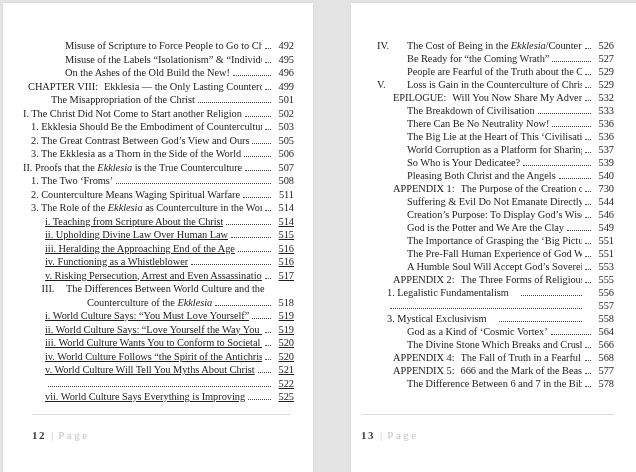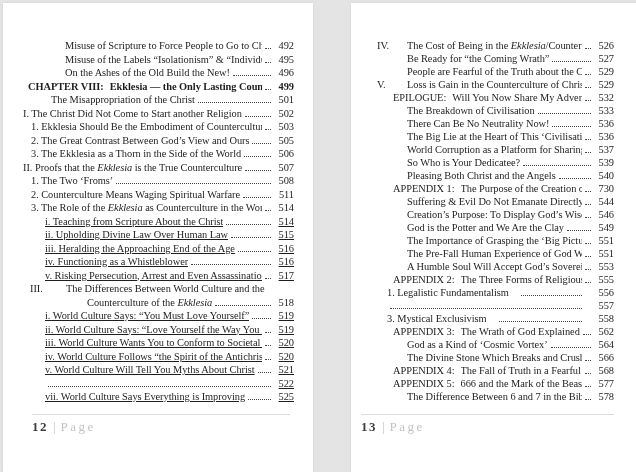--- a/index.html
+++ b/index.html
@@ -19,53 +19,53 @@
   .gutter{position:absolute;top:0;left:313px;width:22px;height:472px;background:#e4e4e4;}
 
   .toc{position:absolute;top:36px;}
   .left .toc{left:20px;width:271px;}
   .right .toc{left:26px;width:237px;}
 
   .toc-row{display:flex;align-items:baseline;line-height:13.5px;height:13.5px;white-space:nowrap;}
   .right .toc-row{line-height:13px;height:13px;}
 
   
-  .s-chapter{margin-left:5px;font-weight:bold;}
+  .s-chapter{margin-left:5px;}
   .s-roman{margin-left:0;}
   .s-roman3{margin-left:7px;}
   .s-num{margin-left:8px;}
   .s-sub{margin-left:22px;text-decoration:underline;}
   .s-plain{margin-left:28px;}
   .s-deep{margin-left:42px;}
   .s-cont{margin-left:64px;}
   
   .right .s-heading{margin-left:16px;}
   .right .s-roman{margin-left:0;}
   .right .s-num{margin-left:10px;gap:9px;}
   .right .s-plain{margin-left:30px;}
 
   .prefix{flex:none;}
-  .s-roman3 .prefix{min-width:36px;}
+  .s-roman3 .prefix{min-width:36px;text-align:center;}
   .right .s-roman .prefix{min-width:30px;}
   .s-chapter .prefix,.s-heading .prefix{margin-right:6px;}
 
   .label{flex:0 1 auto;min-width:0;overflow:hidden;}
   .label i{font-style:italic;}
 
   .dots{
     flex:1 1 6px;min-width:6px;display:inline-block;
     border-bottom:1.5px dotted #454545;
     margin:0 3px 2px 3px;
   }
   .pagenum{flex:none;min-width:20px;text-align:right;}
 
   .footer{
     position:absolute;top:411px;
-    border-top:1px solid #dcdcdc;padding-top:4px;
-    font-size:13px;
+    border-top:1px solid #dcdcdc;padding-top:14px;
+    font-size:11px;
   }
   .left .footer{left:29px;width:258px;}
   .right .footer{left:10px;width:253px;}
   .pg-num{color:#3d3d3d;letter-spacing:1.5px;font-weight:bold;}
   .pg-sep{color:#c4c4c4;margin:0 5px;}
   .pg-word{color:#c4c4c4;letter-spacing:2.5px;}
 </style>
 </head>
 <body>
 
@@ -323,26 +323,20 @@
         </div>
         <div class="toc-row s-num">
           <span class="dots"></span>
           <span class="pagenum">557</span>
         </div>
         <div class="toc-row s-num">
           <span class="label"><span>3. Mystical Exclusivism</span></span>
           <span class="dots"></span>
           <span class="pagenum">558</span>
         </div>
-        <div class="toc-row s-heading">
-          <span class="prefix">APPENDIX 3:</span>
-          <span class="label"><span>The Wrath of God Explained</span></span>
-          <span class="dots"></span>
-          <span class="pagenum">562</span>
-        </div>
         <div class="toc-row s-plain">
           <span class="label"><span>God as a Kind of ‘Cosmic Vortex’</span></span>
           <span class="dots"></span>
           <span class="pagenum">564</span>
         </div>
         <div class="toc-row s-plain">
           <span class="label"><span>The Divine Stone Which Breaks and Crushes</span></span>
           <span class="dots"></span>
           <span class="pagenum">566</span>
         </div>

